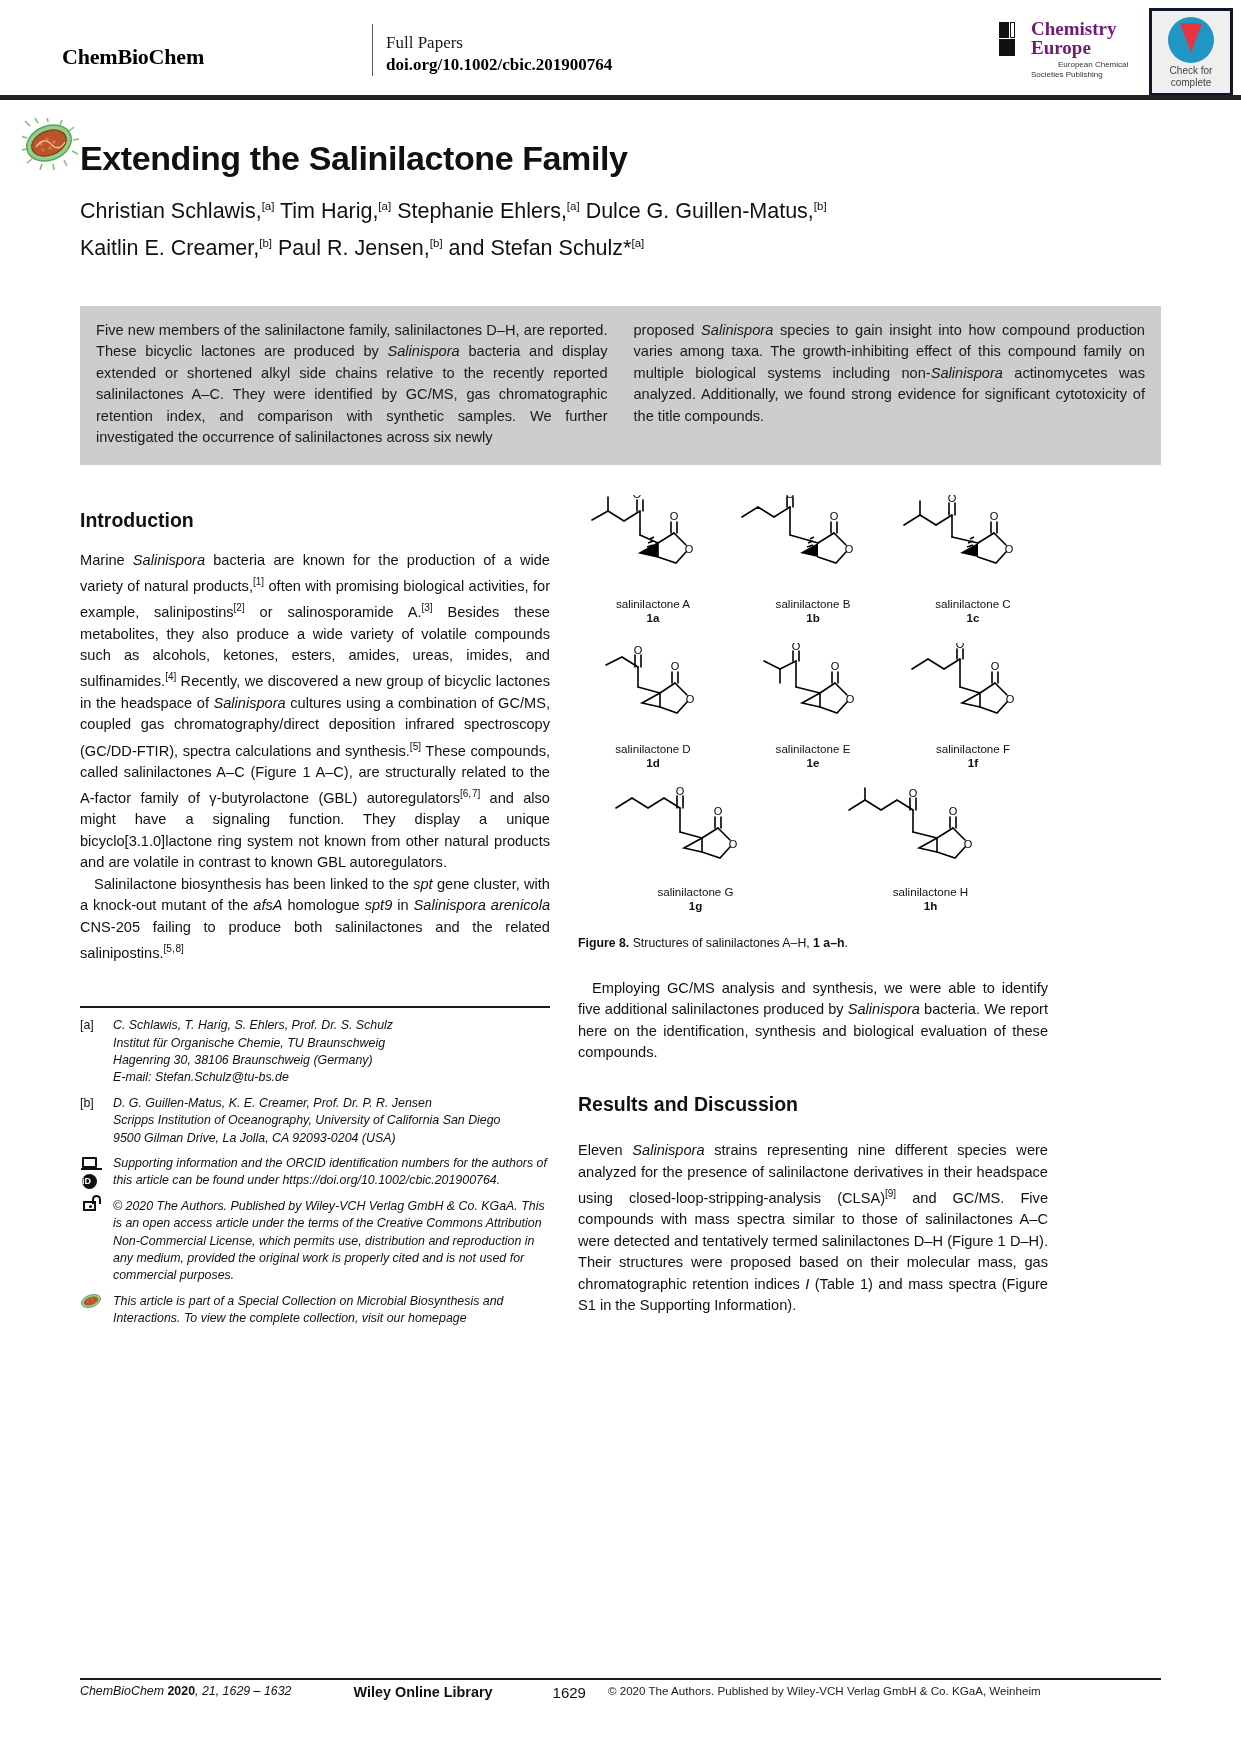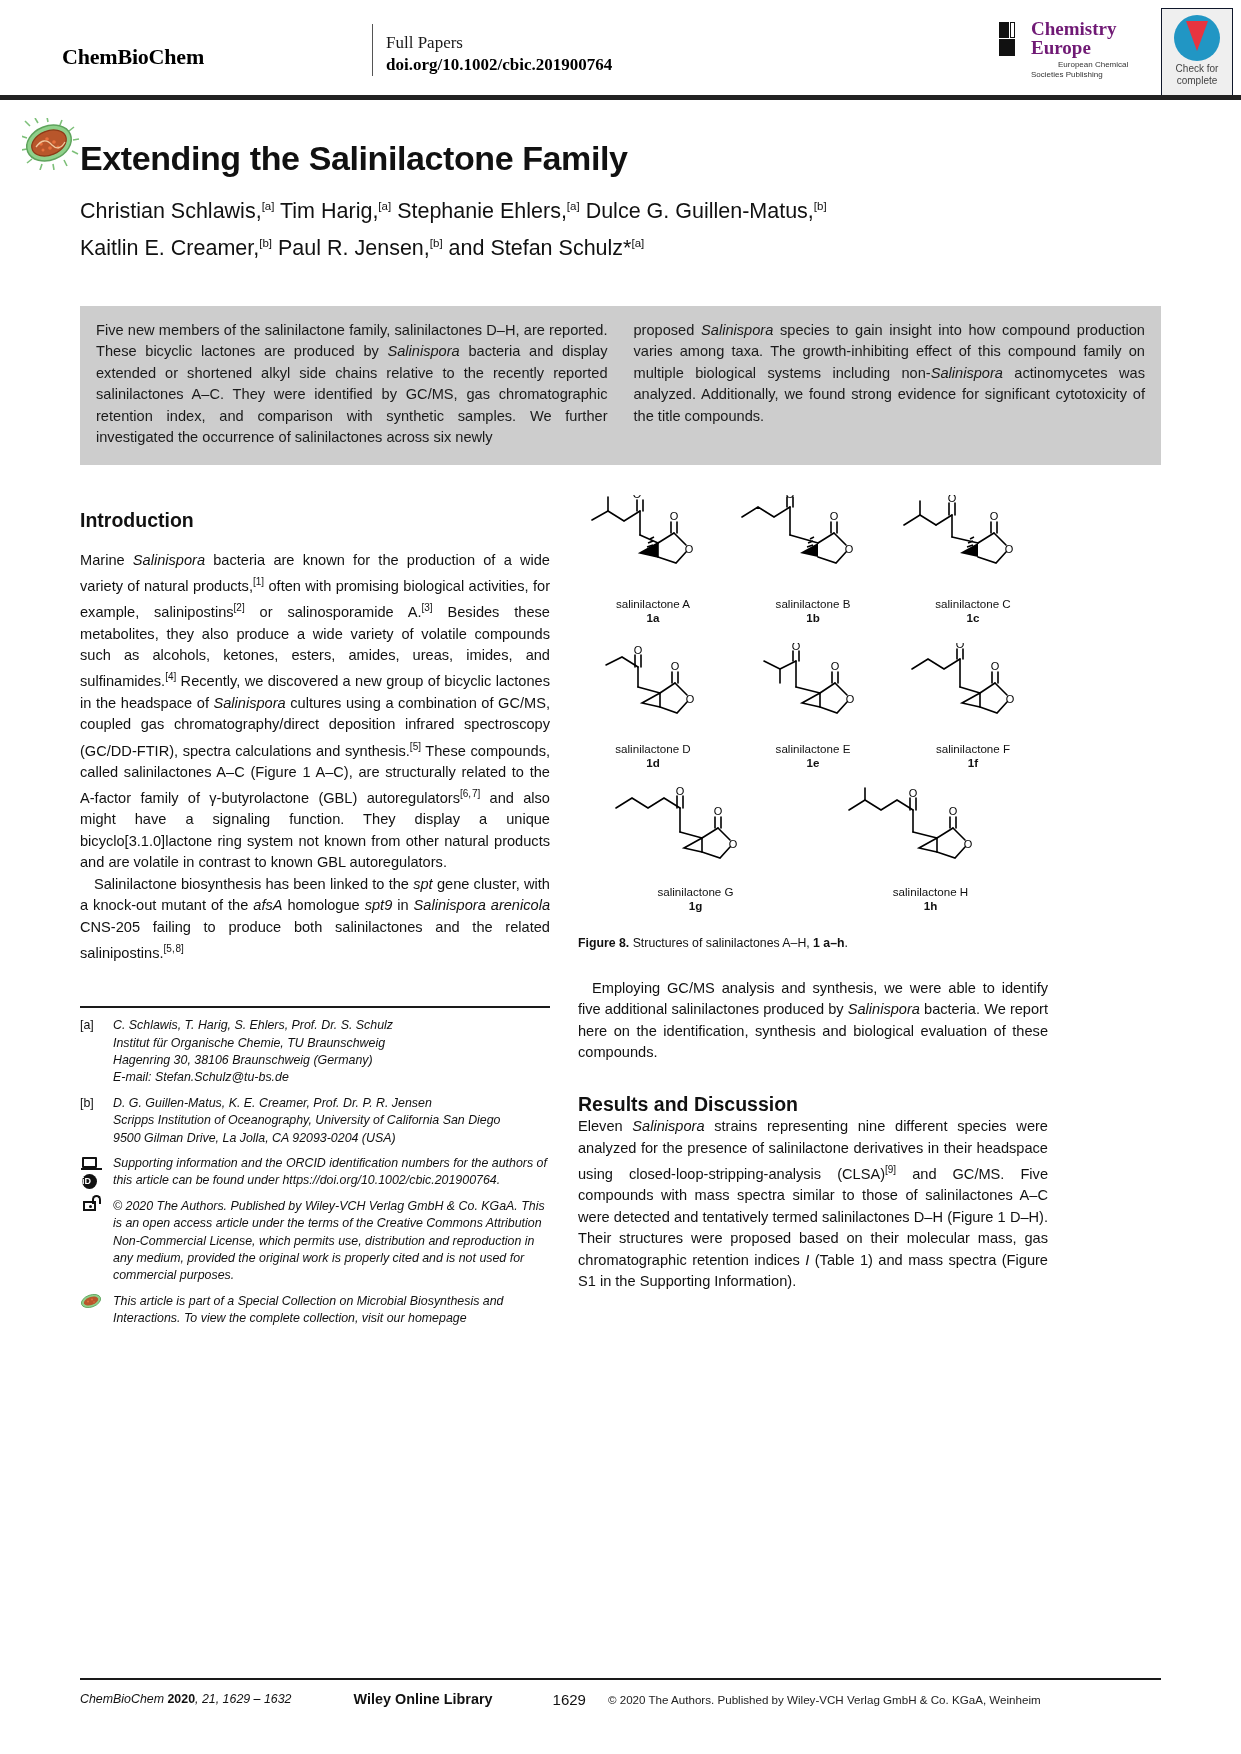--- a/index.html
+++ b/index.html
@@ -104,24 +104,24 @@
     color: #333;
     white-space: nowrap;
   }
   .ce-sub1 { top: 40px; padding-left: 27px; }
   .ce-sub2 { top: 50px; }
 
   .crossmark {
     position: absolute;
     right: 8px;
     top: 8px;
-    width: 72px;
+    width: 84px;
     height: 88px;
     background: #efefef;
-    border: 1px solid #0f172a;
+    border: 3px solid #0f172a;
     text-align: center;
     box-sizing: border-box;
   }
   .crossmark .cm-circle {
     width: 46px; height: 46px;
     margin: 6px auto 2px auto;
     border-radius: 50%;
     background: #2196c4;
     position: relative;
     overflow: hidden;
@@ -314,21 +314,20 @@
     bottom: 74px;
     height: 2px;
     background: #1a1a1a;
   }
   .page-footer {
     position: absolute;
     left: 80px; right: 80px;
     bottom: 40px;
     height: 30px;
     display: flex;
-    align-items: center;
     font-size: 12.4px;
     color: #111;
   }
   .ft-left { font-style: italic; }
   .ft-left b { font-style: normal; font-weight: 700; }
   .ft-lib {
     margin-left: 62px;
     font-weight: 700;
     font-size: 14.4px;
   }
@@ -665,21 +664,21 @@
         </div>
       </div>
 
       <div class="fig-caption">
         <b>Figure 8.</b><span> Structures of salinilactones A–H, <b>1 a–h</b>.</span>
       </div>
     </div>
 
     <p class="body" style="margin-top:26px; text-indent:14px;">Employing GC/MS analysis and synthesis, we were able to identify five additional salinilactones produced by <span class="ital">Salinispora</span> bacteria. We report here on the identification, synthesis and biological evaluation of these compounds.</p>
 
-    <h2 class="section" style="margin-top:30px; margin-bottom:0;">Results and Discussion</h2>
+    <h2 class="section" style="margin-top:30px; margin-bottom:24px;">Results and Discussion</h2>
 
     <p class="body">Eleven <span class="ital">Salinispora</span> strains representing nine different species were analyzed for the presence of salinilactone derivatives in their headspace using closed-loop-stripping-analysis (CLSA)<sup>[9]</sup> and GC/MS. Five compounds with mass spectra similar to those of salinilactones A–C were detected and tentatively termed salinilactones D–H (Figure 1 D–H). Their structures were proposed based on their molecular mass, gas chromatographic retention indices <span class="ital">I</span> (Table 1) and mass spectra (Figure S1 in the Supporting Information).</p>
   </div>
 </div>
 
 <div class="footer-rule"></div>
 <div class="page-footer">
   <div class="ft-left">ChemBioChem <b>2020</b>, 21, 1629 – 1632</div>
   <div class="ft-lib">Wiley Online Library</div>
   <div class="ft-page">1629</div>

